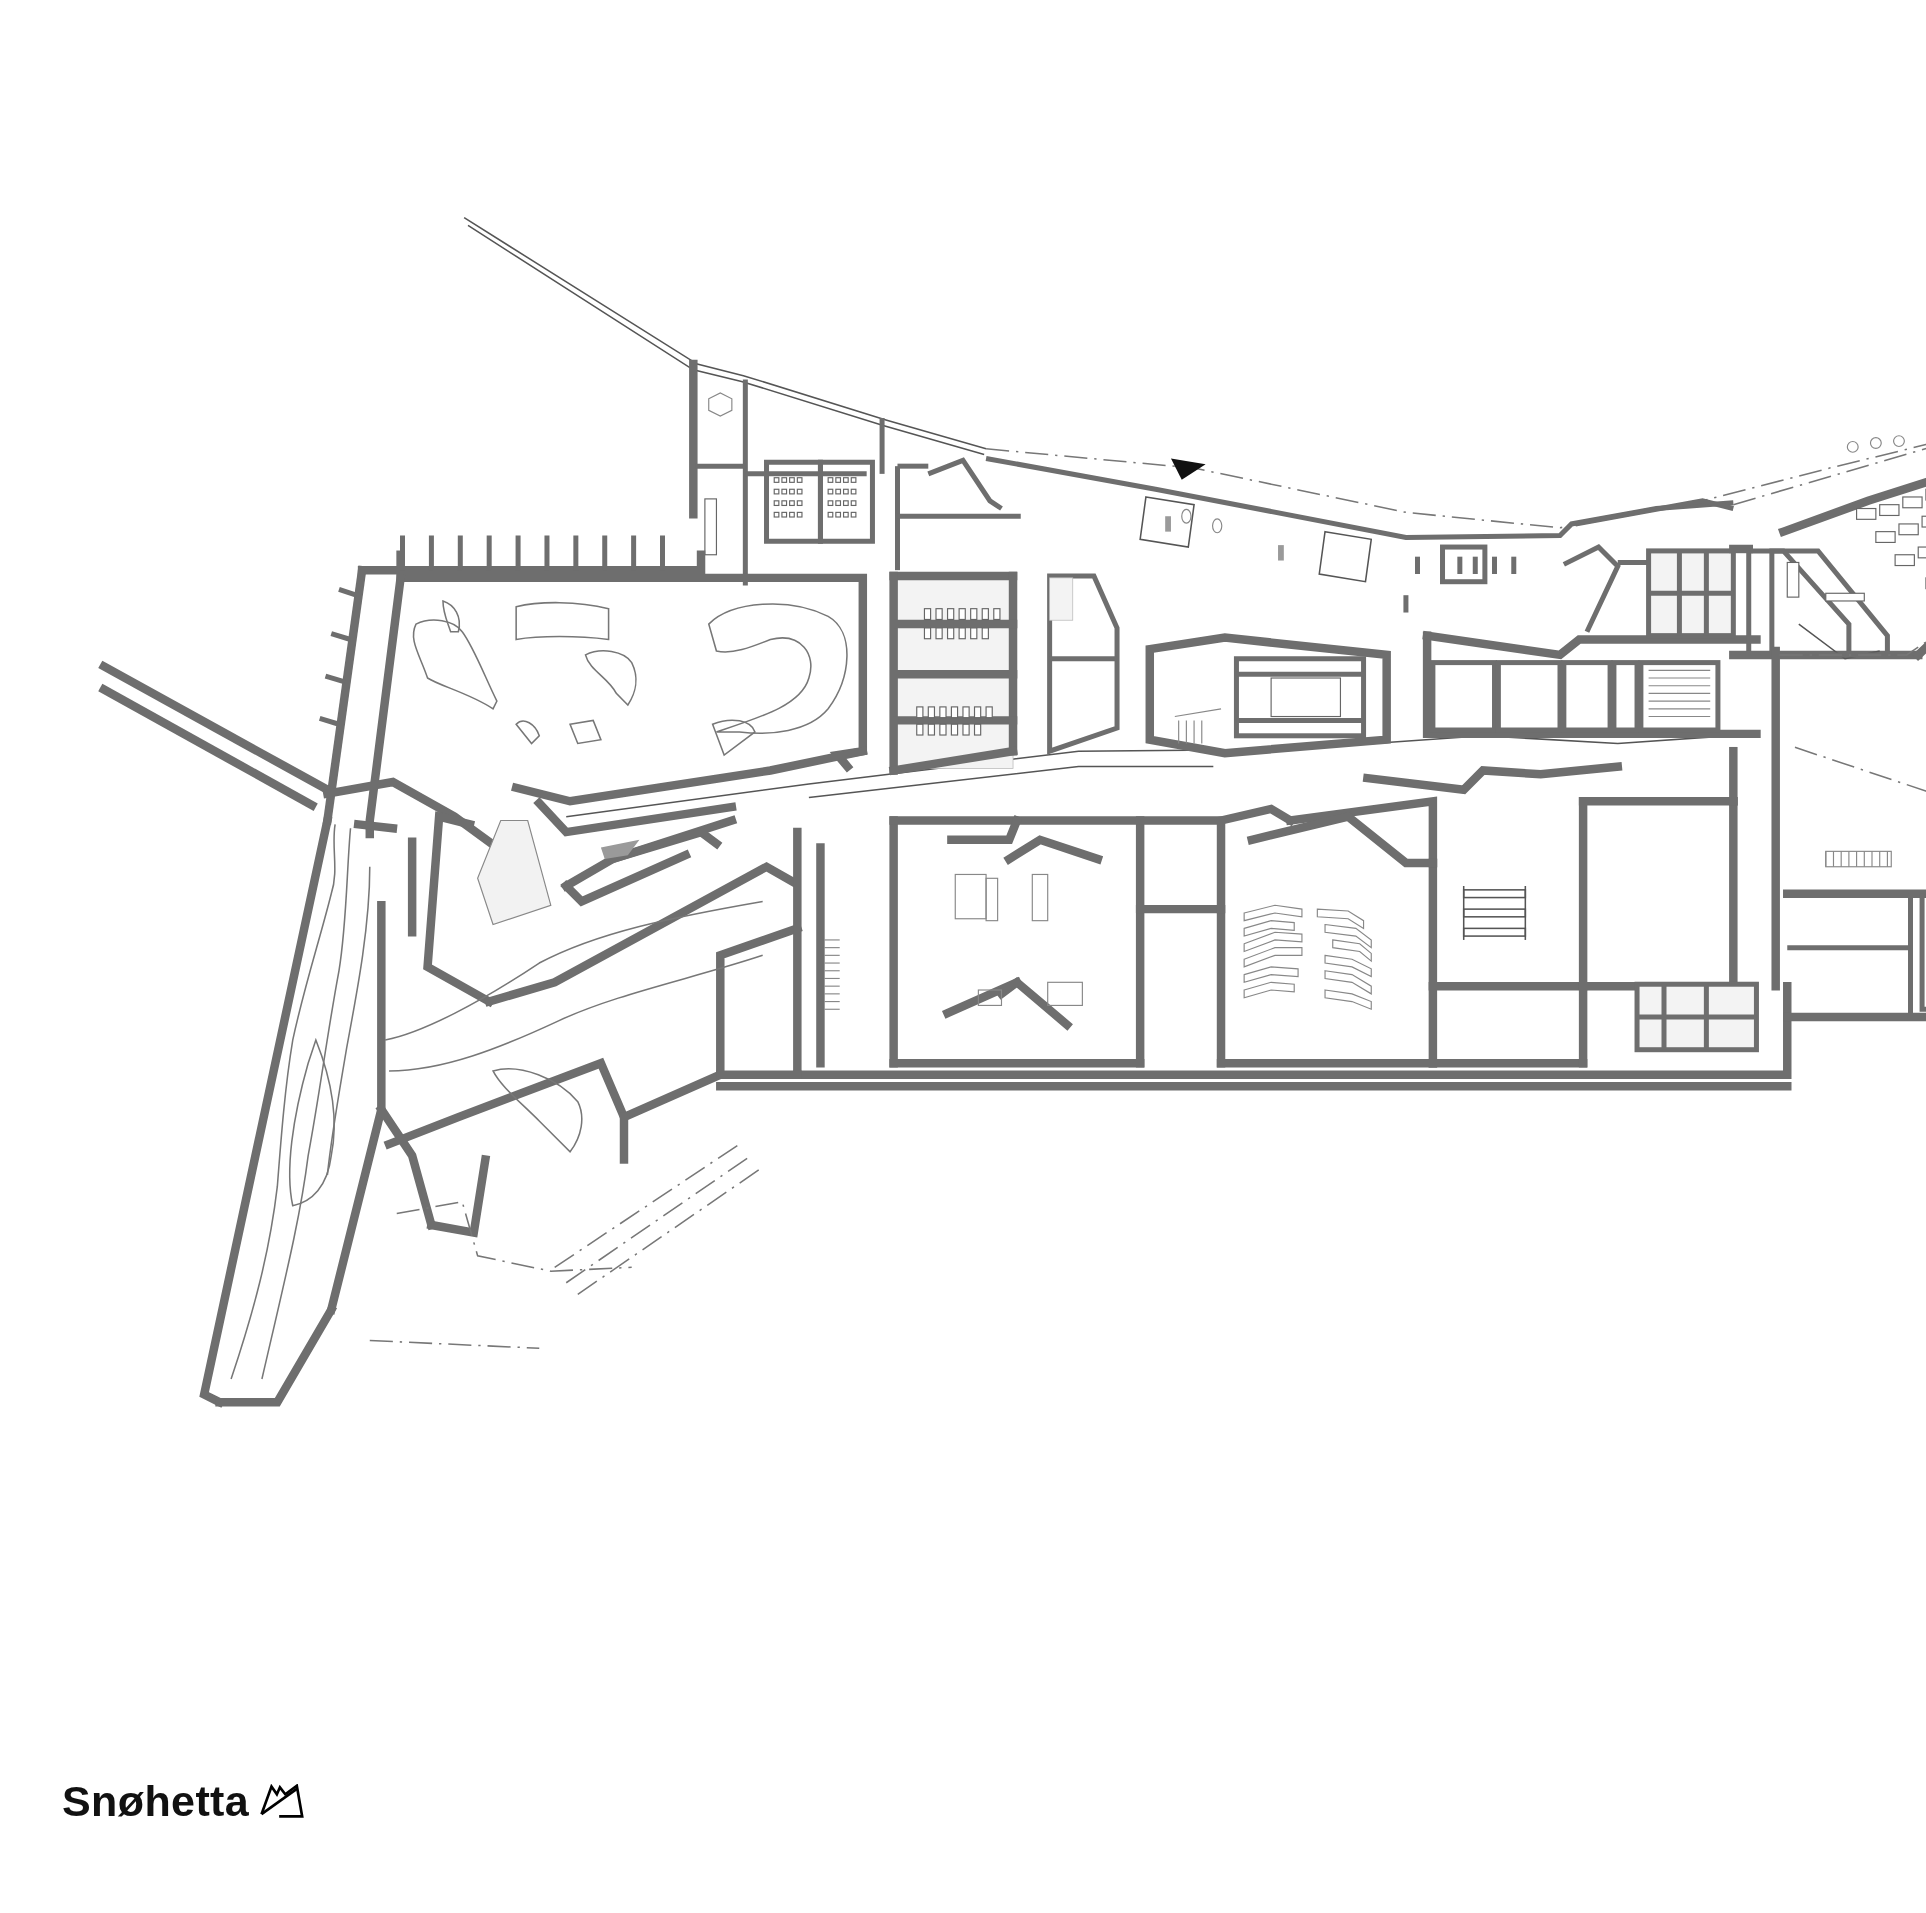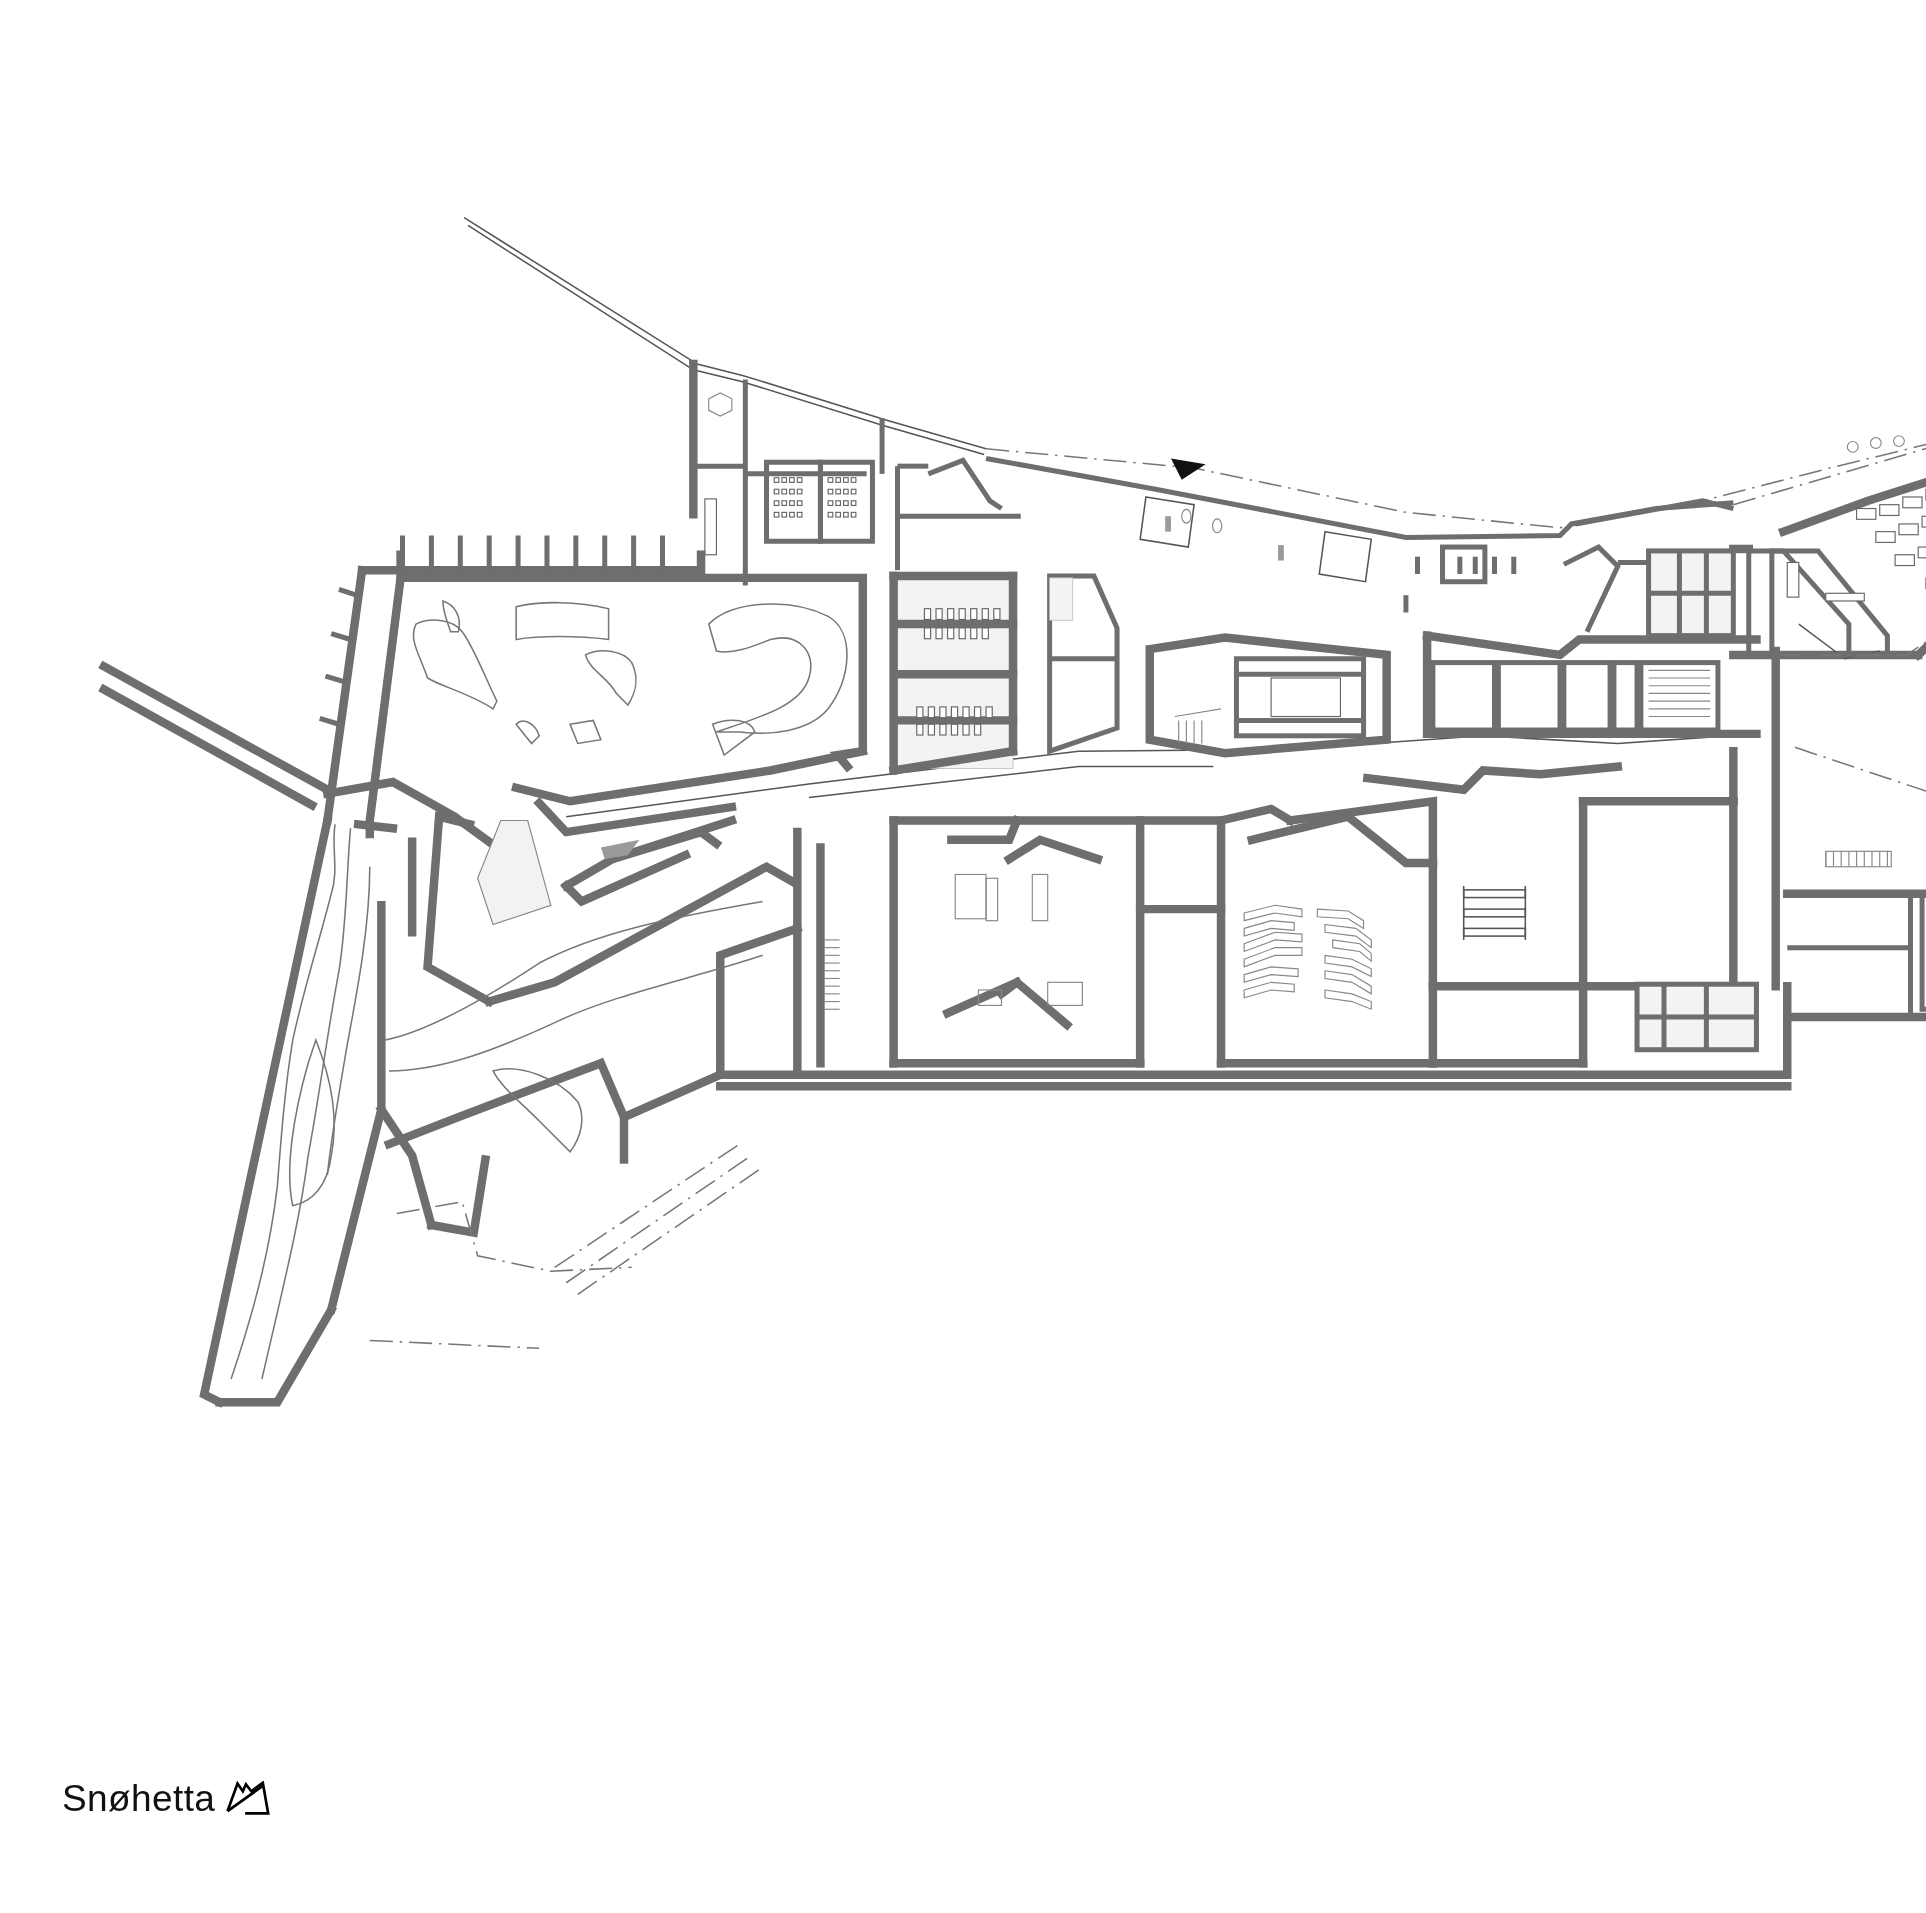--- a/index.html
+++ b/index.html
@@ -9,21 +9,21 @@
   .wall-thin { fill:none; stroke:#6e6e6e; stroke-width:13; stroke-linejoin:miter; }
   .line { fill:none; stroke:#555; stroke-width:4; }
   .fine { fill:none; stroke:#888; stroke-width:3; }
   .dash { fill:none; stroke:#777; stroke-width:4; stroke-dasharray:60 18 6 18; }
   .cave { fill:none; stroke:#777; stroke-width:4; }
   .fixture { fill:#fff; stroke:#666; stroke-width:3; }
   .tile { fill:#f3f3f3; stroke:#bbb; stroke-width:2; }
   .gray-fill { fill:#9a9a9a; stroke:none; }
   .stipple { fill:#f2f2f2; stroke:#888; stroke-width:3; }
   .brand { position:absolute; left:62px; top:1780px; display:flex; align-items:center; gap:10.8px; }
-  .brand-name { font-size:37px; letter-spacing:0.4px; line-height:1; }
+  .brand-name { font-size:43px; letter-spacing:0.4px; line-height:1;font-weight:bold; }
   .brand-logo { width:46px; height:35px; }
 </style>
 </head>
 <body>
 
 <svg id="plan" viewBox="0 0 7020 4966" xmlns="http://www.w3.org/2000/svg">
 
   <g>
     <polyline class="line" points="1205,565 1810,945 1930,975 2300,1090 2560,1165"></polyline>
     <polyline class="line" points="1215,585 1800,960 1925,990 2295,1105 2555,1180"></polyline>

